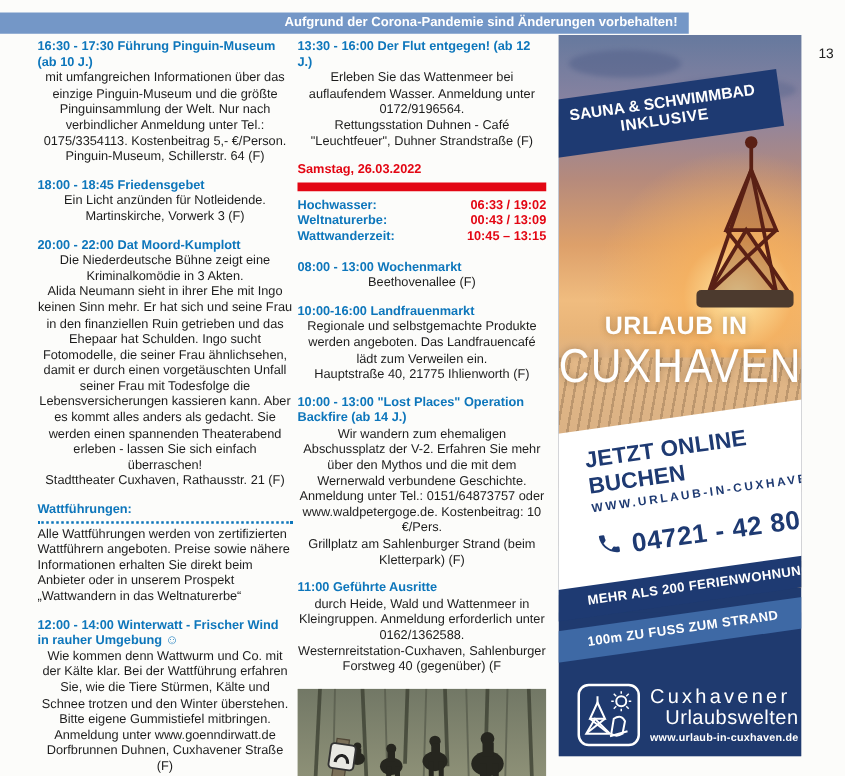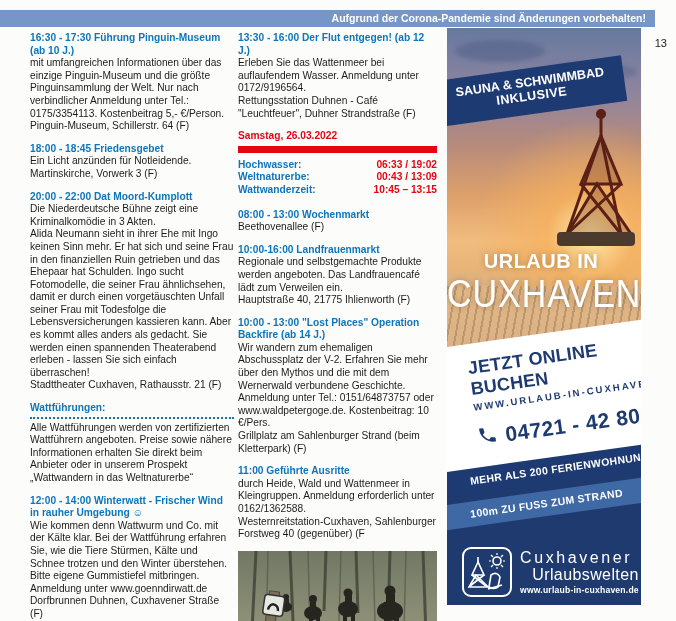--- a/index.html
+++ b/index.html
@@ -3,32 +3,32 @@
 <meta charset="utf-8">
 <style>
   html,body{margin:0;padding:0;}
   body{
     width:676px;height:621px;position:relative;overflow:hidden;
     background:#fcfcfa;color:#1c1c1c;
     font-family:"Liberation Sans", sans-serif;
   }
   
   .notice-bar{
-    position:absolute;left:0;top:10px;width:655px;height:17px;
+    position:absolute;left:0;top:10px;width:551px;height:17px;
     background:#7497c7;color:#fff;font-size:10.5px;font-weight:bold;
     text-align:right;line-height:17px;padding-right:9px;box-sizing:border-box;
   }
   .page-number{position:absolute;right:9px;top:37px;font-size:11px;color:#222;}
   
   .col{position:absolute;top:32px;font-size:10.2px;line-height:12.6px;}
   .col-left{left:30px;width:204px;}
   .col-mid{left:238px;width:199px;}
   .event{margin-bottom:10px;}
   .event-title{color:#0d76bb;font-weight:bold;}
-  .event-body{white-space:pre-line;}
+  .event-body{white-space:pre-line;text-align:center;}
   .section-head{
     color:#0d76bb;font-weight:bold;margin:2px 0 3px 0;
     border-bottom:2px dotted #0d76bb;padding-bottom:2px;
   }
   .section-note{margin-bottom:10px;}
   
   .day-box{margin:4px 0 12px 0;}
   .day-date{color:#e30613;font-weight:bold;margin-bottom:3px;}
   .day-rule{height:7px;background:#e30613;margin-bottom:6px;}
   .tide-row{display:flex;justify-content:space-between;font-weight:bold;}

